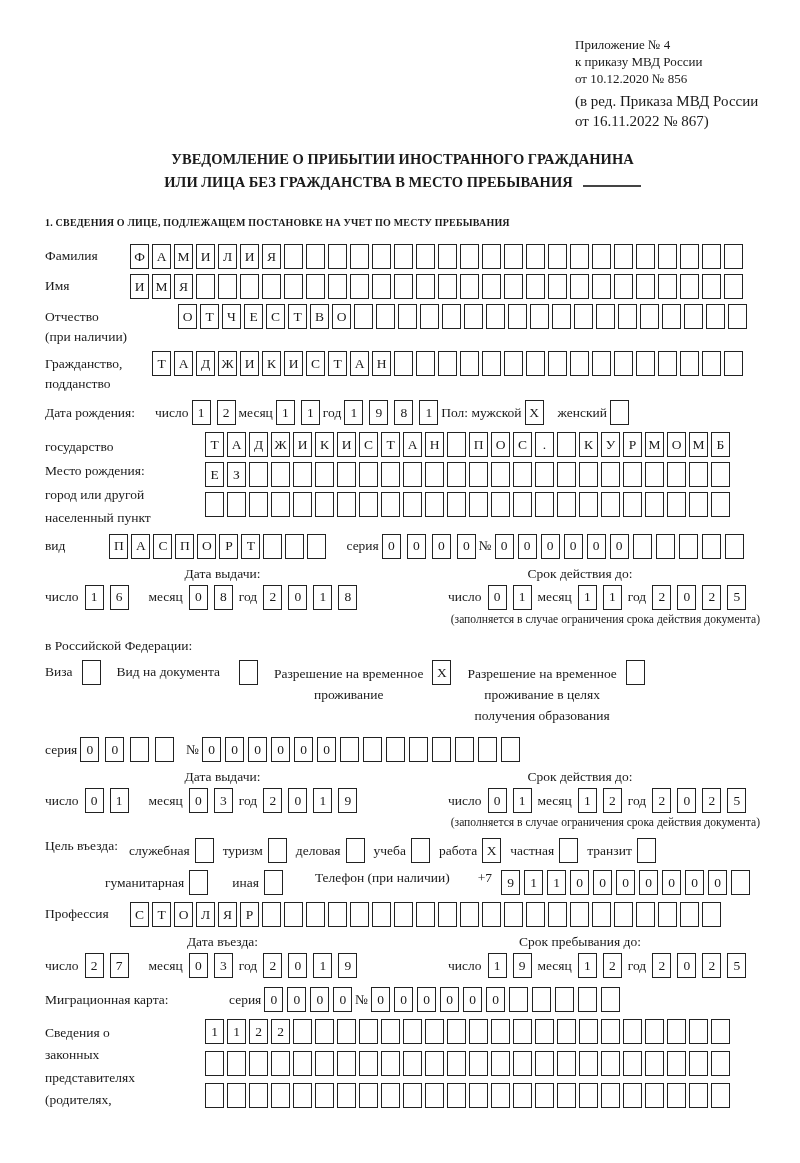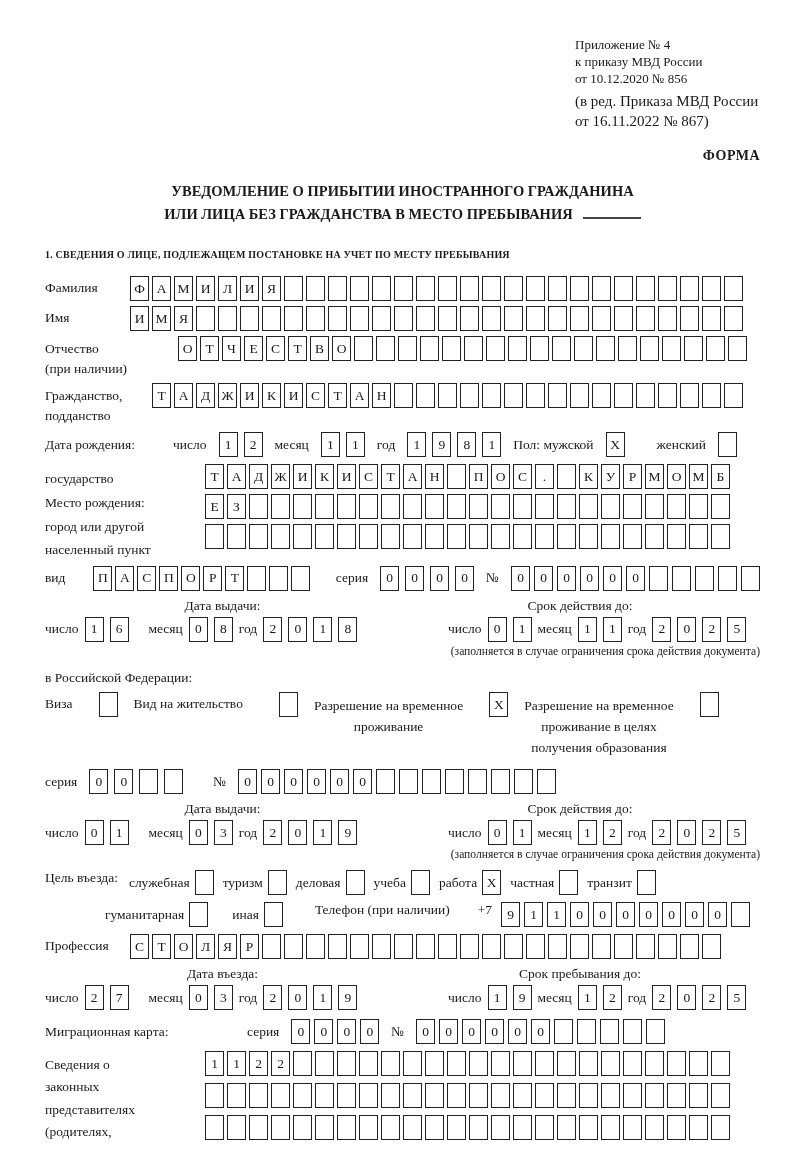--- a/index.html
+++ b/index.html
@@ -30,40 +30,40 @@
     align-items:center; justify-content:center;
     font-size:13.5px; background:#fff;
   }
   .dgc { gap:6px; }
 
   .frow { display:flex; align-items:flex-start; margin-top:5px; }
   .lbl { padding-top:4px; flex:0 0 auto; }
   .w85 { width:85px; } .w107 { width:107px; } .w133 { width:133px; } .w160 { width:160px; }
   .lbl-block { line-height:1.45; padding-top:3px; }
 
-  .inline-row { display:flex; align-items:center; margin-top:7px; gap:12px; flex-wrap:nowrap; }
+  .inline-row { display:flex; align-items:center; margin-top:7px; gap:3px; flex-wrap:nowrap; }
 
   .rowstack { display:flex; flex-direction:column; gap:5px; }
   .rowstack.loose { gap:7px; }
 
   .center-bold { text-align:center; font-weight:bold; font-size:13.5px; margin-top:8px; }
 
   .dhead { display:flex; margin-top:7px; }
   .dh-l { display:inline-block; width:355px; text-align:center; }
   .dh-r { flex:1; text-align:center; }
   .drow { display:flex; margin-top:3px; align-items:center; }
   .dg { display:inline-flex; align-items:center; gap:6px; }
   .dg-l { width:355px; }
   .dg-r { margin-left:48px; }
   .note { text-align:right; font-size:11.6px; margin-top:3px; }
 
   .para { margin-top:9px; line-height:1.6; }
 
   .opts { display:flex; align-items:flex-start; margin-top:4px; gap:16px; }
-  .opt { display:inline-flex; align-items:flex-start; gap:26px; }
+  .opt { display:inline-flex; align-items:flex-start; gap:9px; }
   .opt .t { padding-top:4px; }
   .opt .tc { text-align:center; line-height:1.55; padding-top:4px; }
 
   .purpose-row { display:flex; align-items:flex-start; margin-top:9px; gap:9px; flex-wrap:nowrap; }
   .purpose-row .pl { margin-right:2px; }
   .po { display:inline-flex; align-items:center; gap:5px; }
   .indent60 { margin-left:60px; }
 </style>
 </head>
 <body>
@@ -71,21 +71,20 @@
 <div class="page">
 
   <div class="top-right">
     <div>Приложение № 4</div>
     <div>к приказу МВД России</div>
     <div>от 10.12.2020 № 856</div>
     <div class="rev">(в ред. Приказа МВД России</div>
     <div class="rev" style="margin-top:0">от 16.11.2022 № 867)</div>
   </div>
 
-  <div class="forma">ФОРМА</div>
 
   <div class="title">
     <div>УВЕДОМЛЕНИЕ О ПРИБЫТИИ ИНОСТРАННОГО ГРАЖДАНИНА</div>
     <div><span>ИЛИ ЛИЦА БЕЗ ГРАЖДАНСТВА В МЕСТО ПРЕБЫВАНИЯ</span><span class="blank"></span></div>
   </div>
 
   <div class="sec-heading">1. СВЕДЕНИЯ О ЛИЦЕ, ПОДЛЕЖАЩЕМ ПОСТАНОВКЕ НА УЧЕТ ПО МЕСТУ ПРЕБЫВАНИЯ</div>
 
   <div class="frow" style="margin-top:16px">
     <span class="lbl w85">Фамилия</span>
@@ -438,21 +437,21 @@
   </div>
 
   <div class="opts">
     <span class="opt">
       <span class="t">Виза</span>
       <span class="cells">
           <span class="cell"></span>
         </span>
     </span>
     <span class="opt">
-      <span class="t">Вид на жительство</span>
+      <span class="t">Вид на документа</span>
       <span class="cells" style="margin-left:10px">
           <span class="cell"></span>
         </span>
     </span>
     <span class="opt">
       <span class="tc">
         <div>Разрешение на временное</div>
         <div>проживание</div>
       </span>
       <span class="cells">

